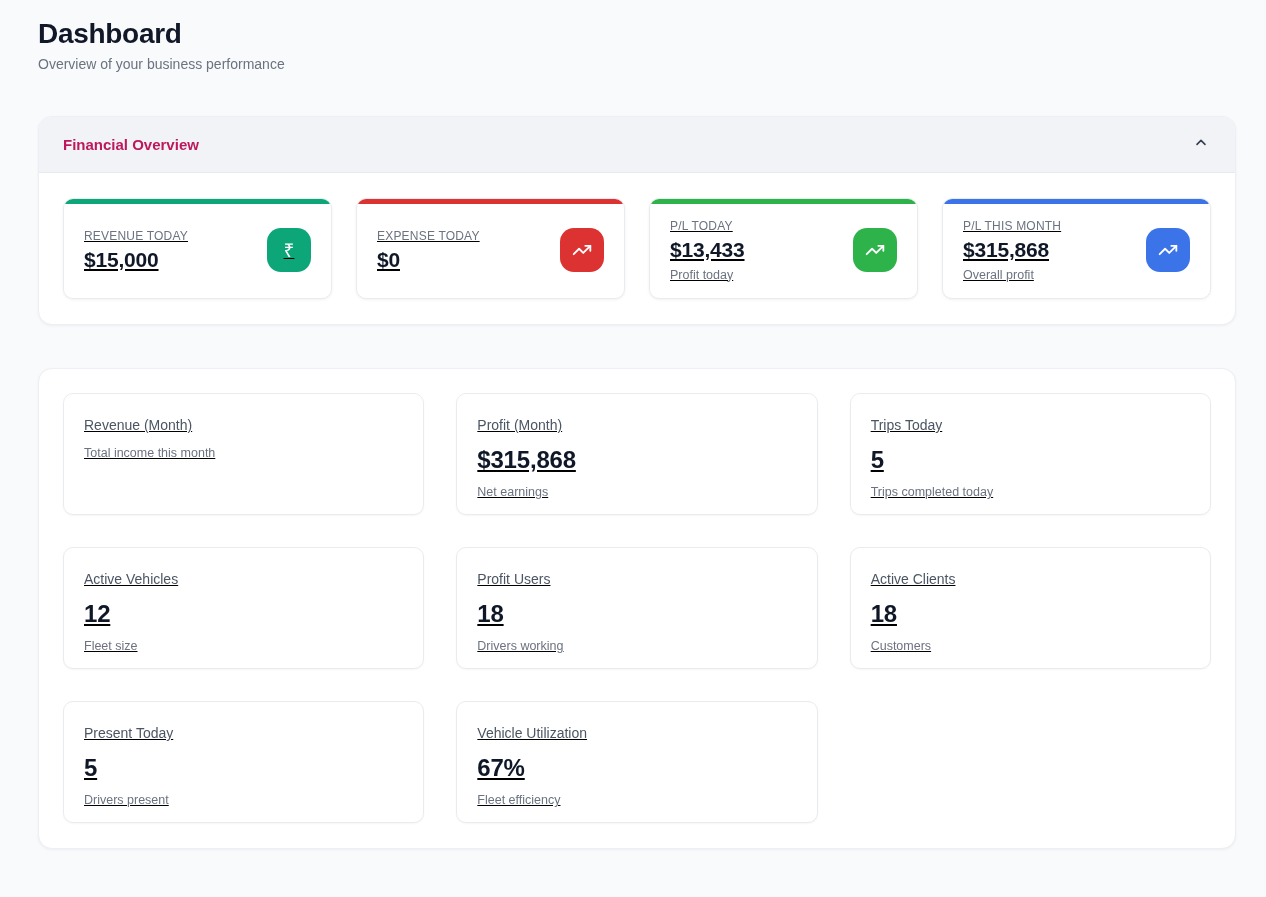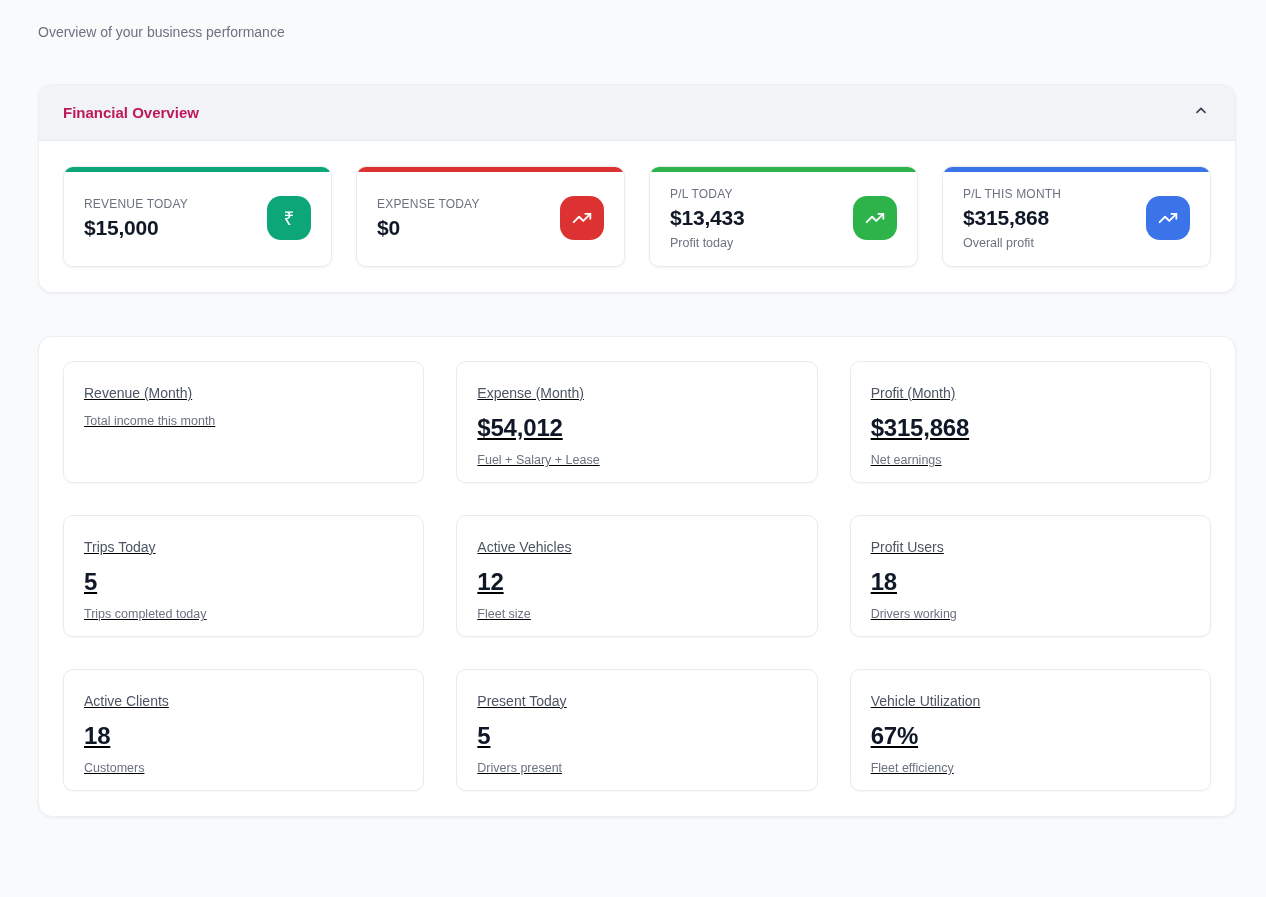--- a/index.html
+++ b/index.html
@@ -32,20 +32,21 @@
   }
   .panel-title { font-size: 15px; font-weight: 700; color: #be185d; }
   .chevron-btn { background: none; border: none; cursor: pointer; display: flex; align-items: center; padding: 4px; }
 
   
   .fin-grid {
     display: grid;
     grid-template-columns: repeat(4, 1fr);
     gap: 24px;
     padding: 25px 24px;
+    text-decoration: underline;
   }
   .fin-card {
     background: #fff;
     border: 1px solid #e9ecef;
     border-radius: 10px;
     box-shadow: 0 1px 3px rgba(16,24,40,0.06);
     overflow: hidden;
     height: 101px;
   }
   .fin-bar { height: 5px; width: 100%; }
@@ -87,20 +88,21 @@
   }
   .biz-label { font-size: 14px; color: #4b5563; margin-bottom: 13px; }
   .biz-value { font-size: 24px; font-weight: 700; color: #101828; margin-bottom: 11px; letter-spacing: -0.2px; }
   .biz-sub { font-size: 12.5px; color: #6b7280; }
 </style>
 </head>
 <body>
 
 <div class="container">
 
+  <h1 class="page-title">Dashboard</h1>
   <div class="page-subtitle">Overview of your business performance</div>
 
   <section class="panel">
     <div class="panel-header">
       <span class="panel-title">Financial Overview</span>
       <button class="chevron-btn">
         <span>
           <svg width="16" height="16" viewBox="0 0 24 24" fill="none" stroke="#374151" stroke-width="2.4" stroke-linecap="round" stroke-linejoin="round">
               <polyline points="6 14 12 8 18 14"></polyline>
             </svg>
@@ -178,25 +180,20 @@
   </section>
 
   <section class="panel">
     <div class="biz-grid">
 
       <div class="biz-card">
         <div class="biz-label">Revenue (Month)</div>
         <div class="biz-sub">Total income this month</div>
       </div>
 
-      <div class="biz-card">
-        <div class="biz-label">Expense (Month)</div>
-        <div class="biz-value">$54,012</div>
-        <div class="biz-sub">Fuel + Salary + Lease</div>
-      </div>
 
       <div class="biz-card">
         <div class="biz-label">Profit (Month)</div>
         <div class="biz-value">$315,868</div>
         <div class="biz-sub">Net earnings</div>
       </div>
 
       <div class="biz-card">
         <div class="biz-label">Trips Today</div>
         <div class="biz-value">5</div>

